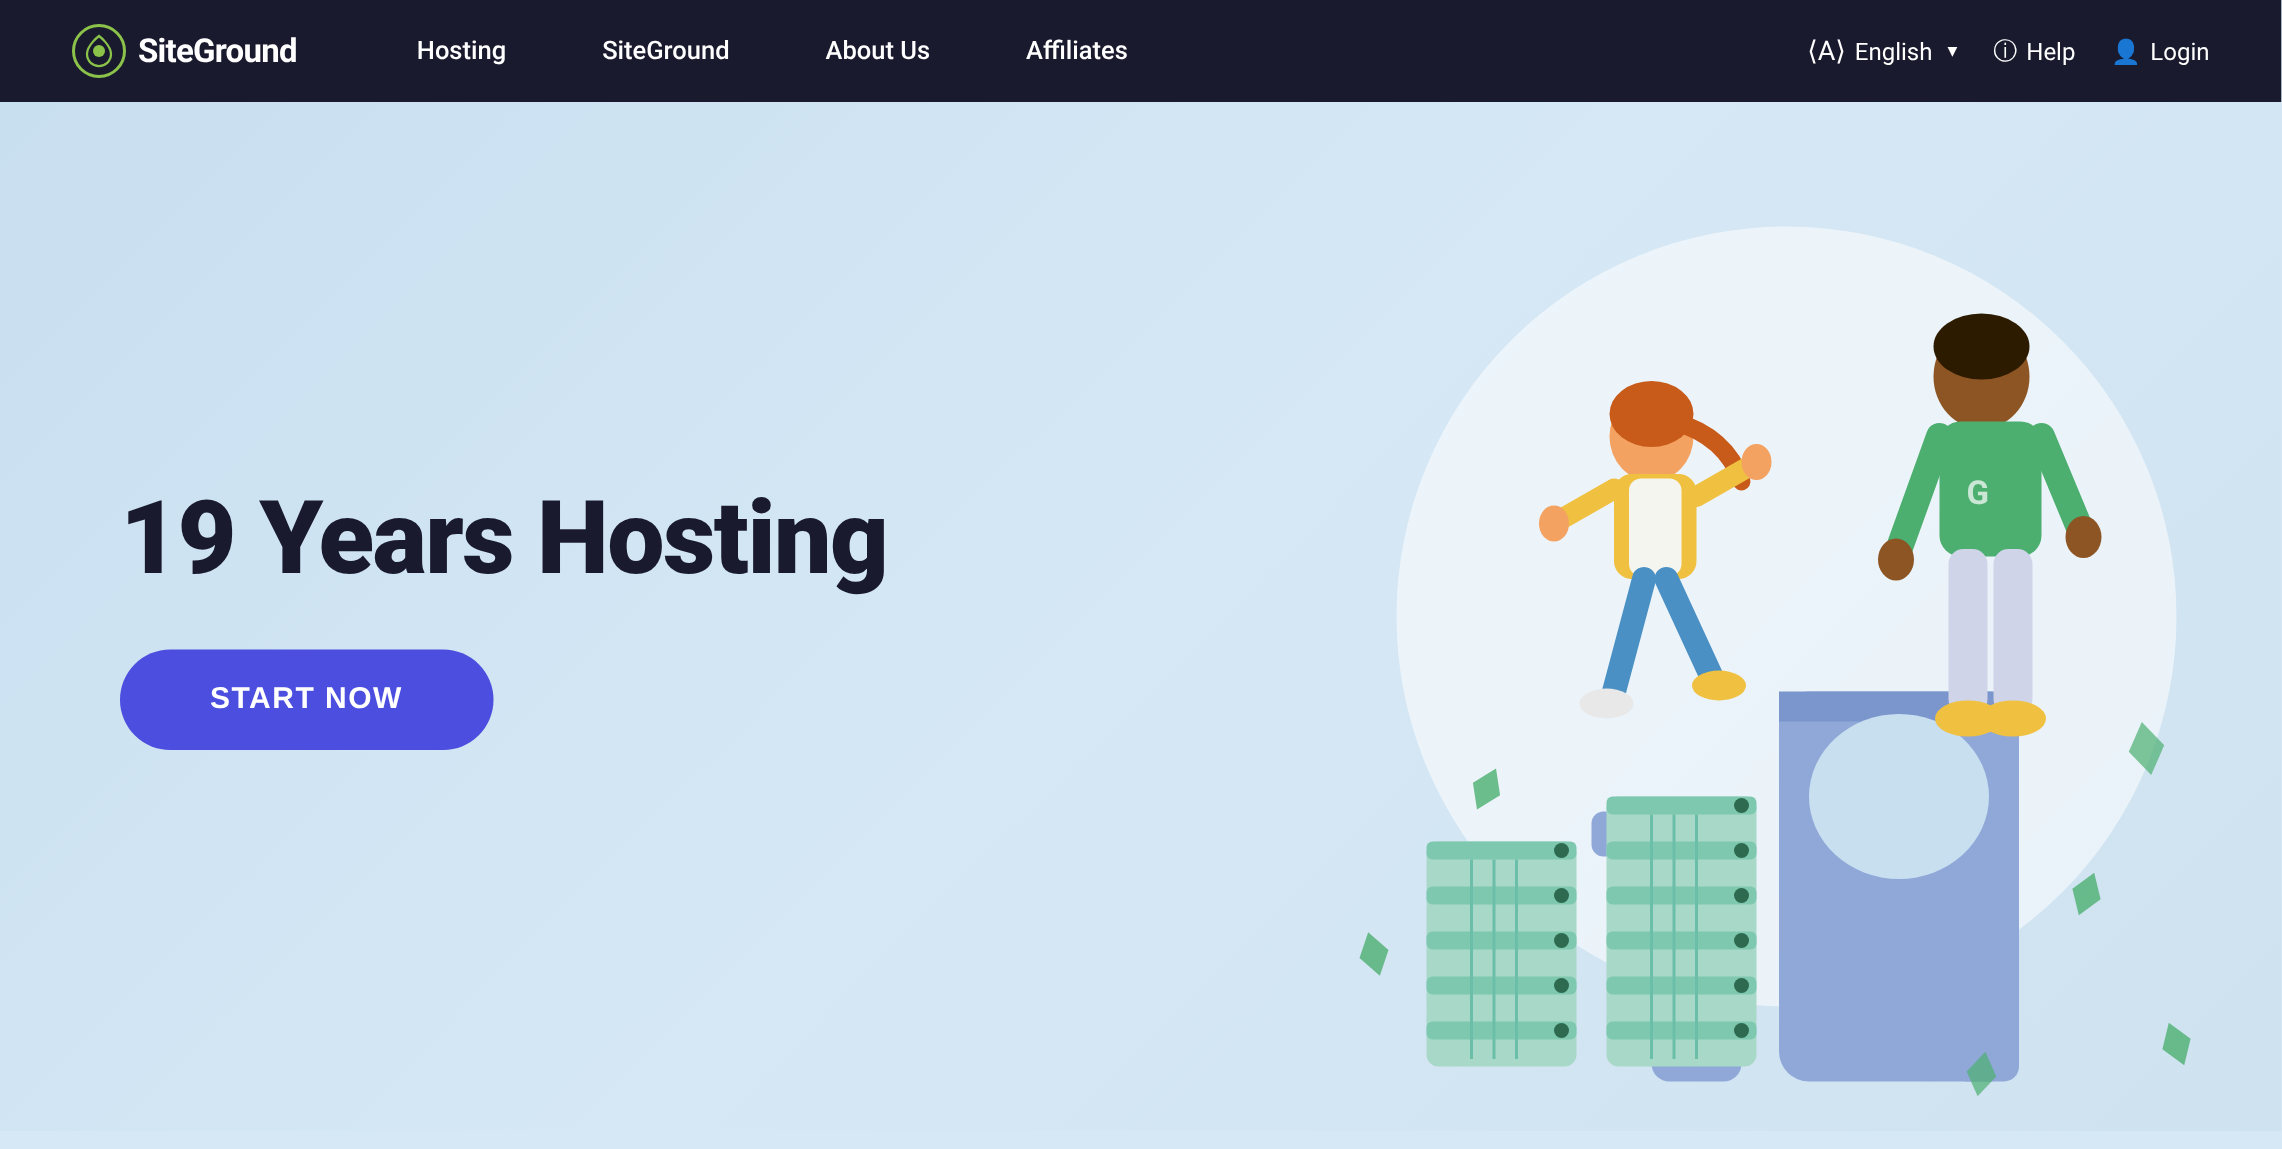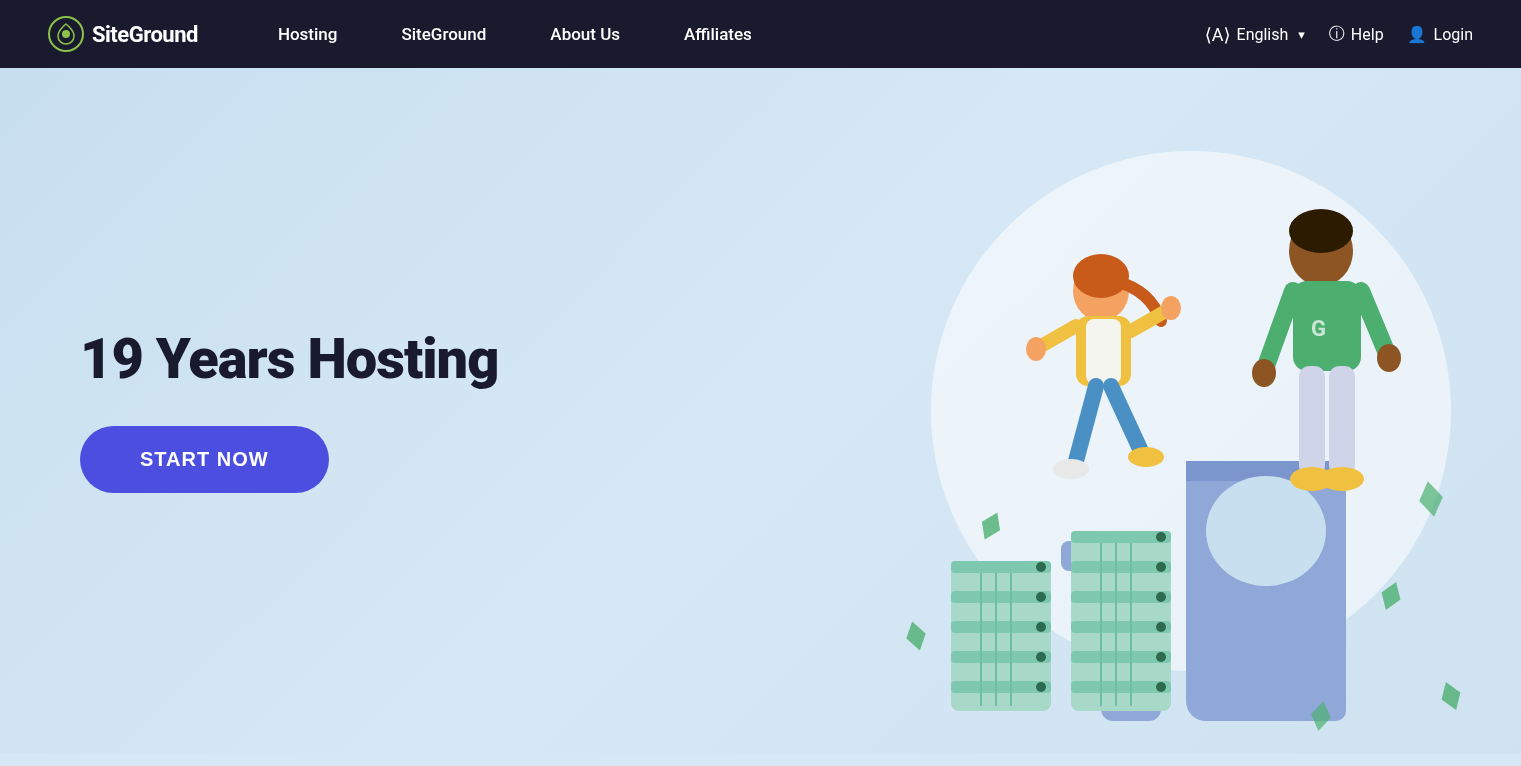--- a/index.html
+++ b/index.html
@@ -82,21 +82,21 @@
       align-items: center;
       padding: 60px 80px;
       position: relative;
       overflow: hidden;
     }
     .hero-content {
       max-width: 680px;
       z-index: 2;
     }
     .hero-title {
-      font-size: 56px;
+      font-size: 68px;
       font-weight: 900;
       color: #1a1a2e;
       line-height: 1.1;
       margin-bottom: 36px;
       letter-spacing: -1px;
     }
     .hero-badges {
       display: flex;
       flex-direction: column;
       gap: 10px;

